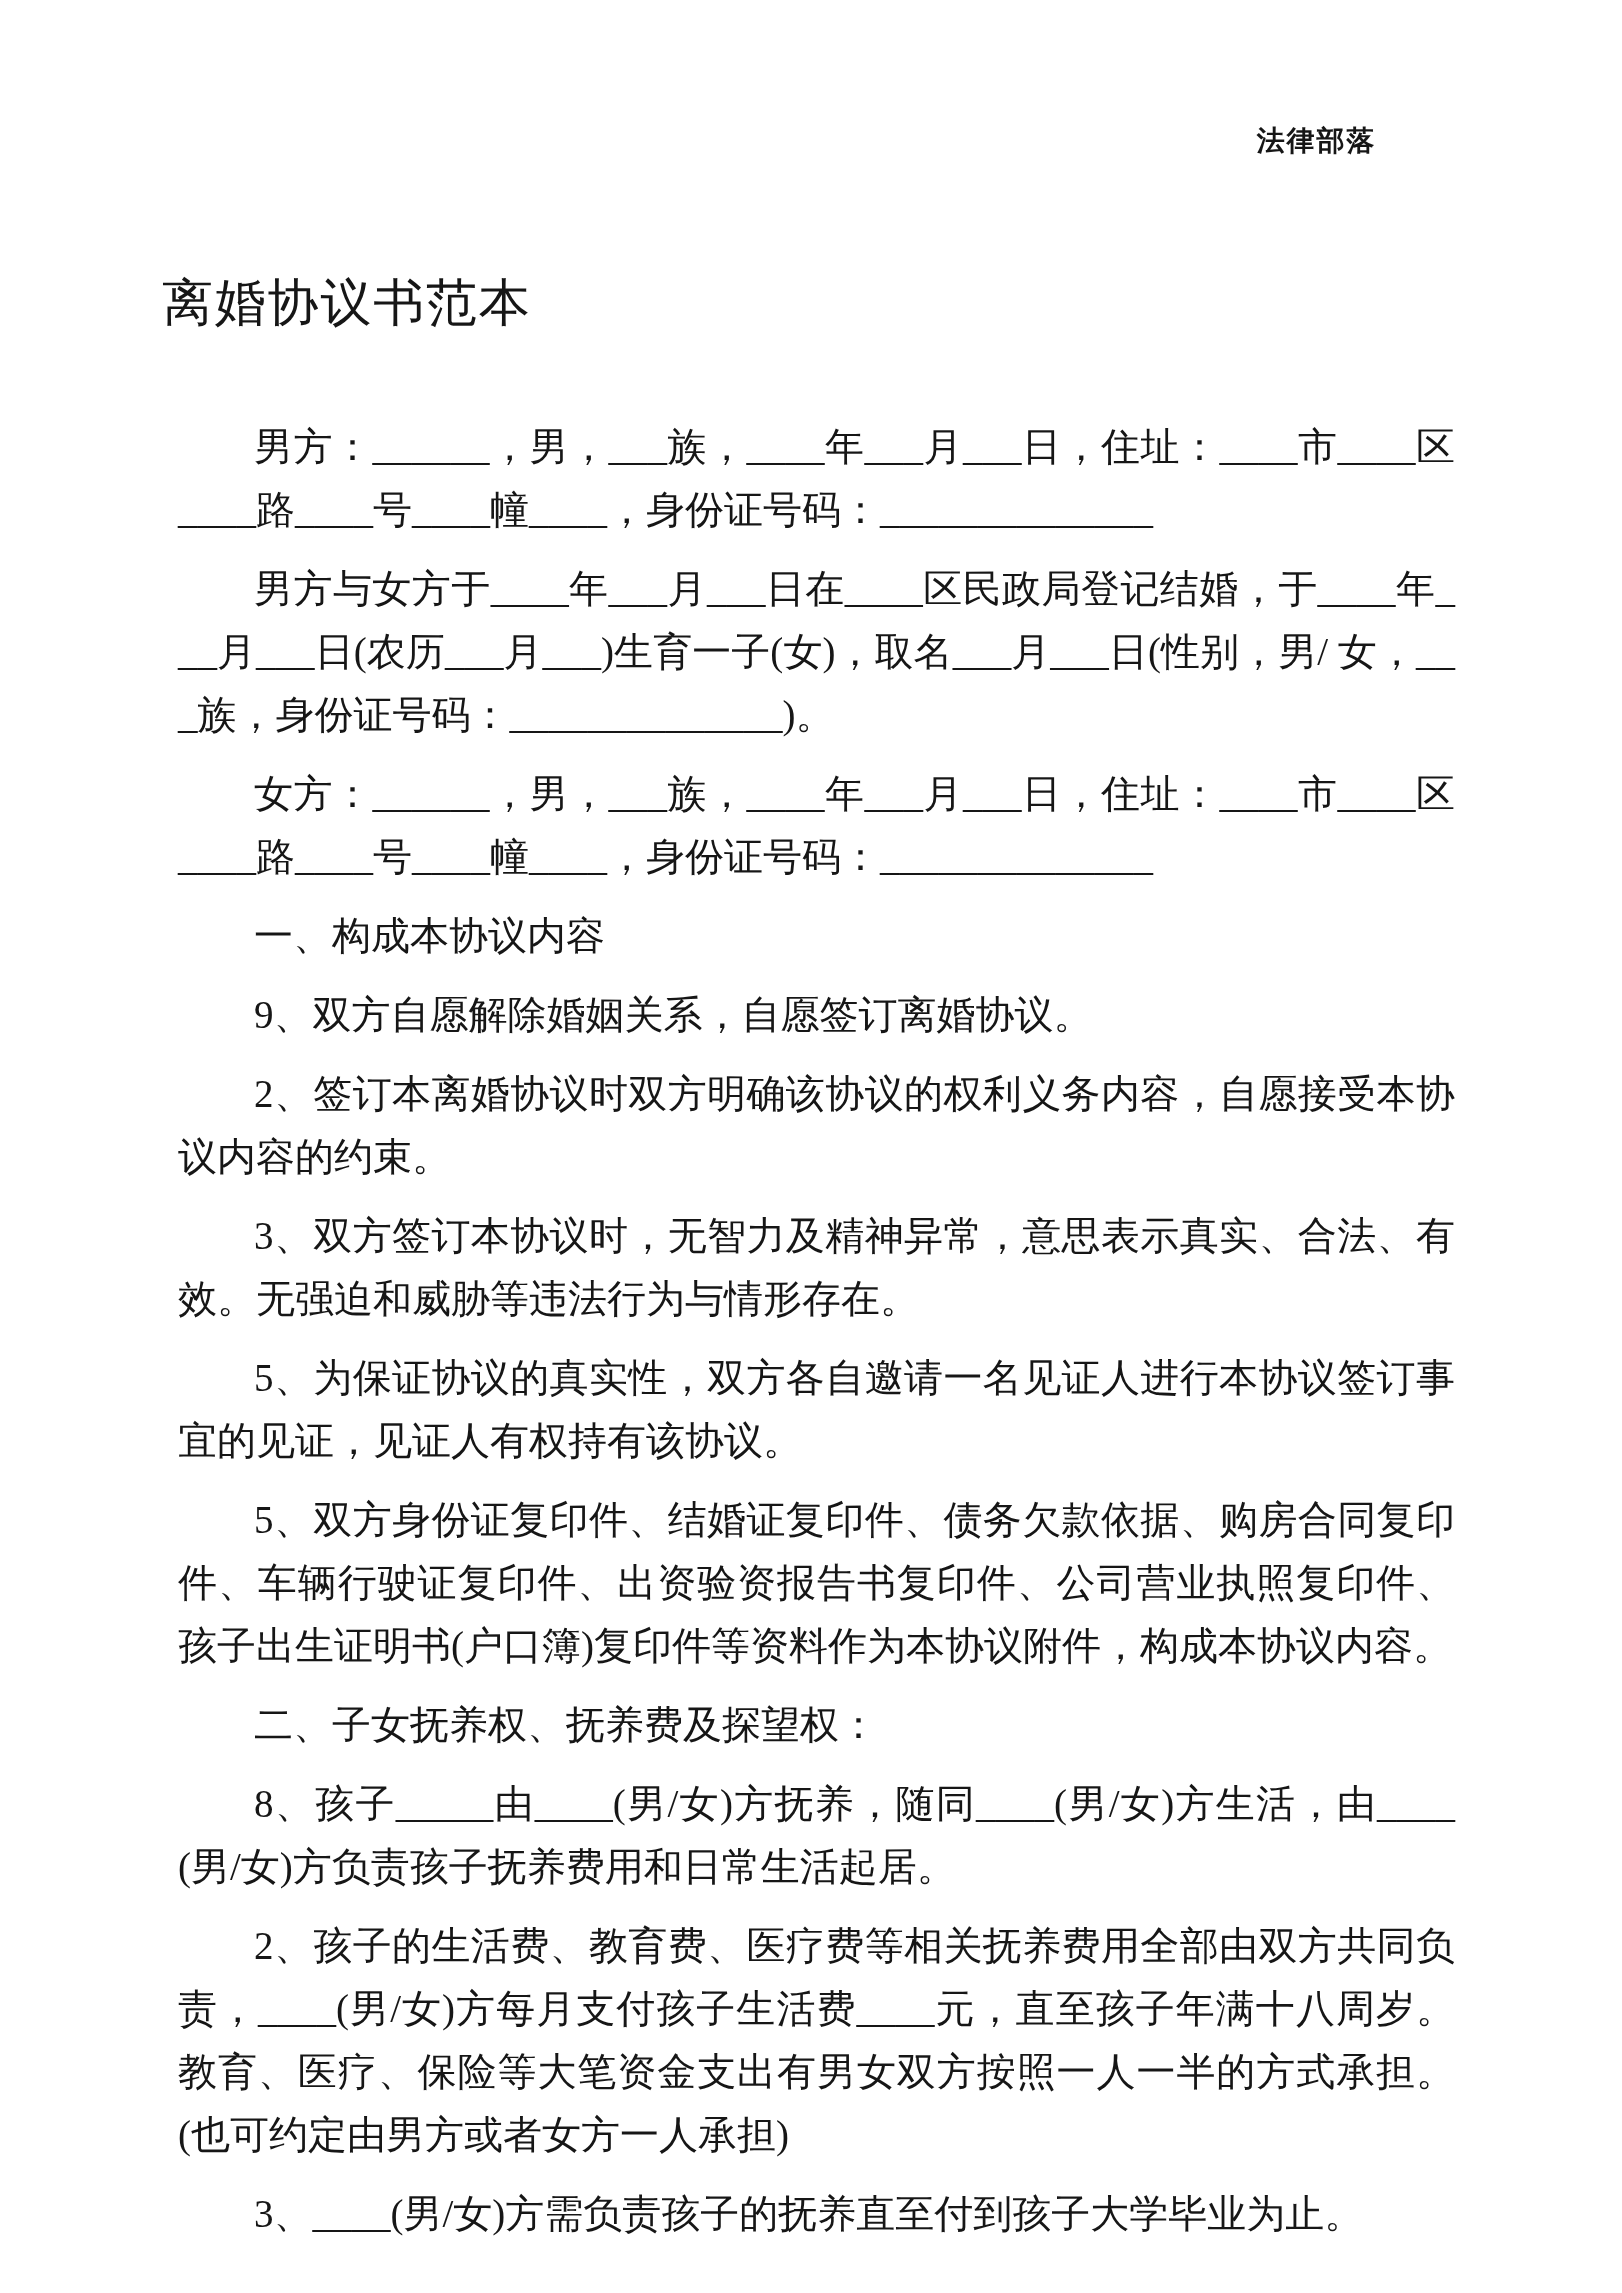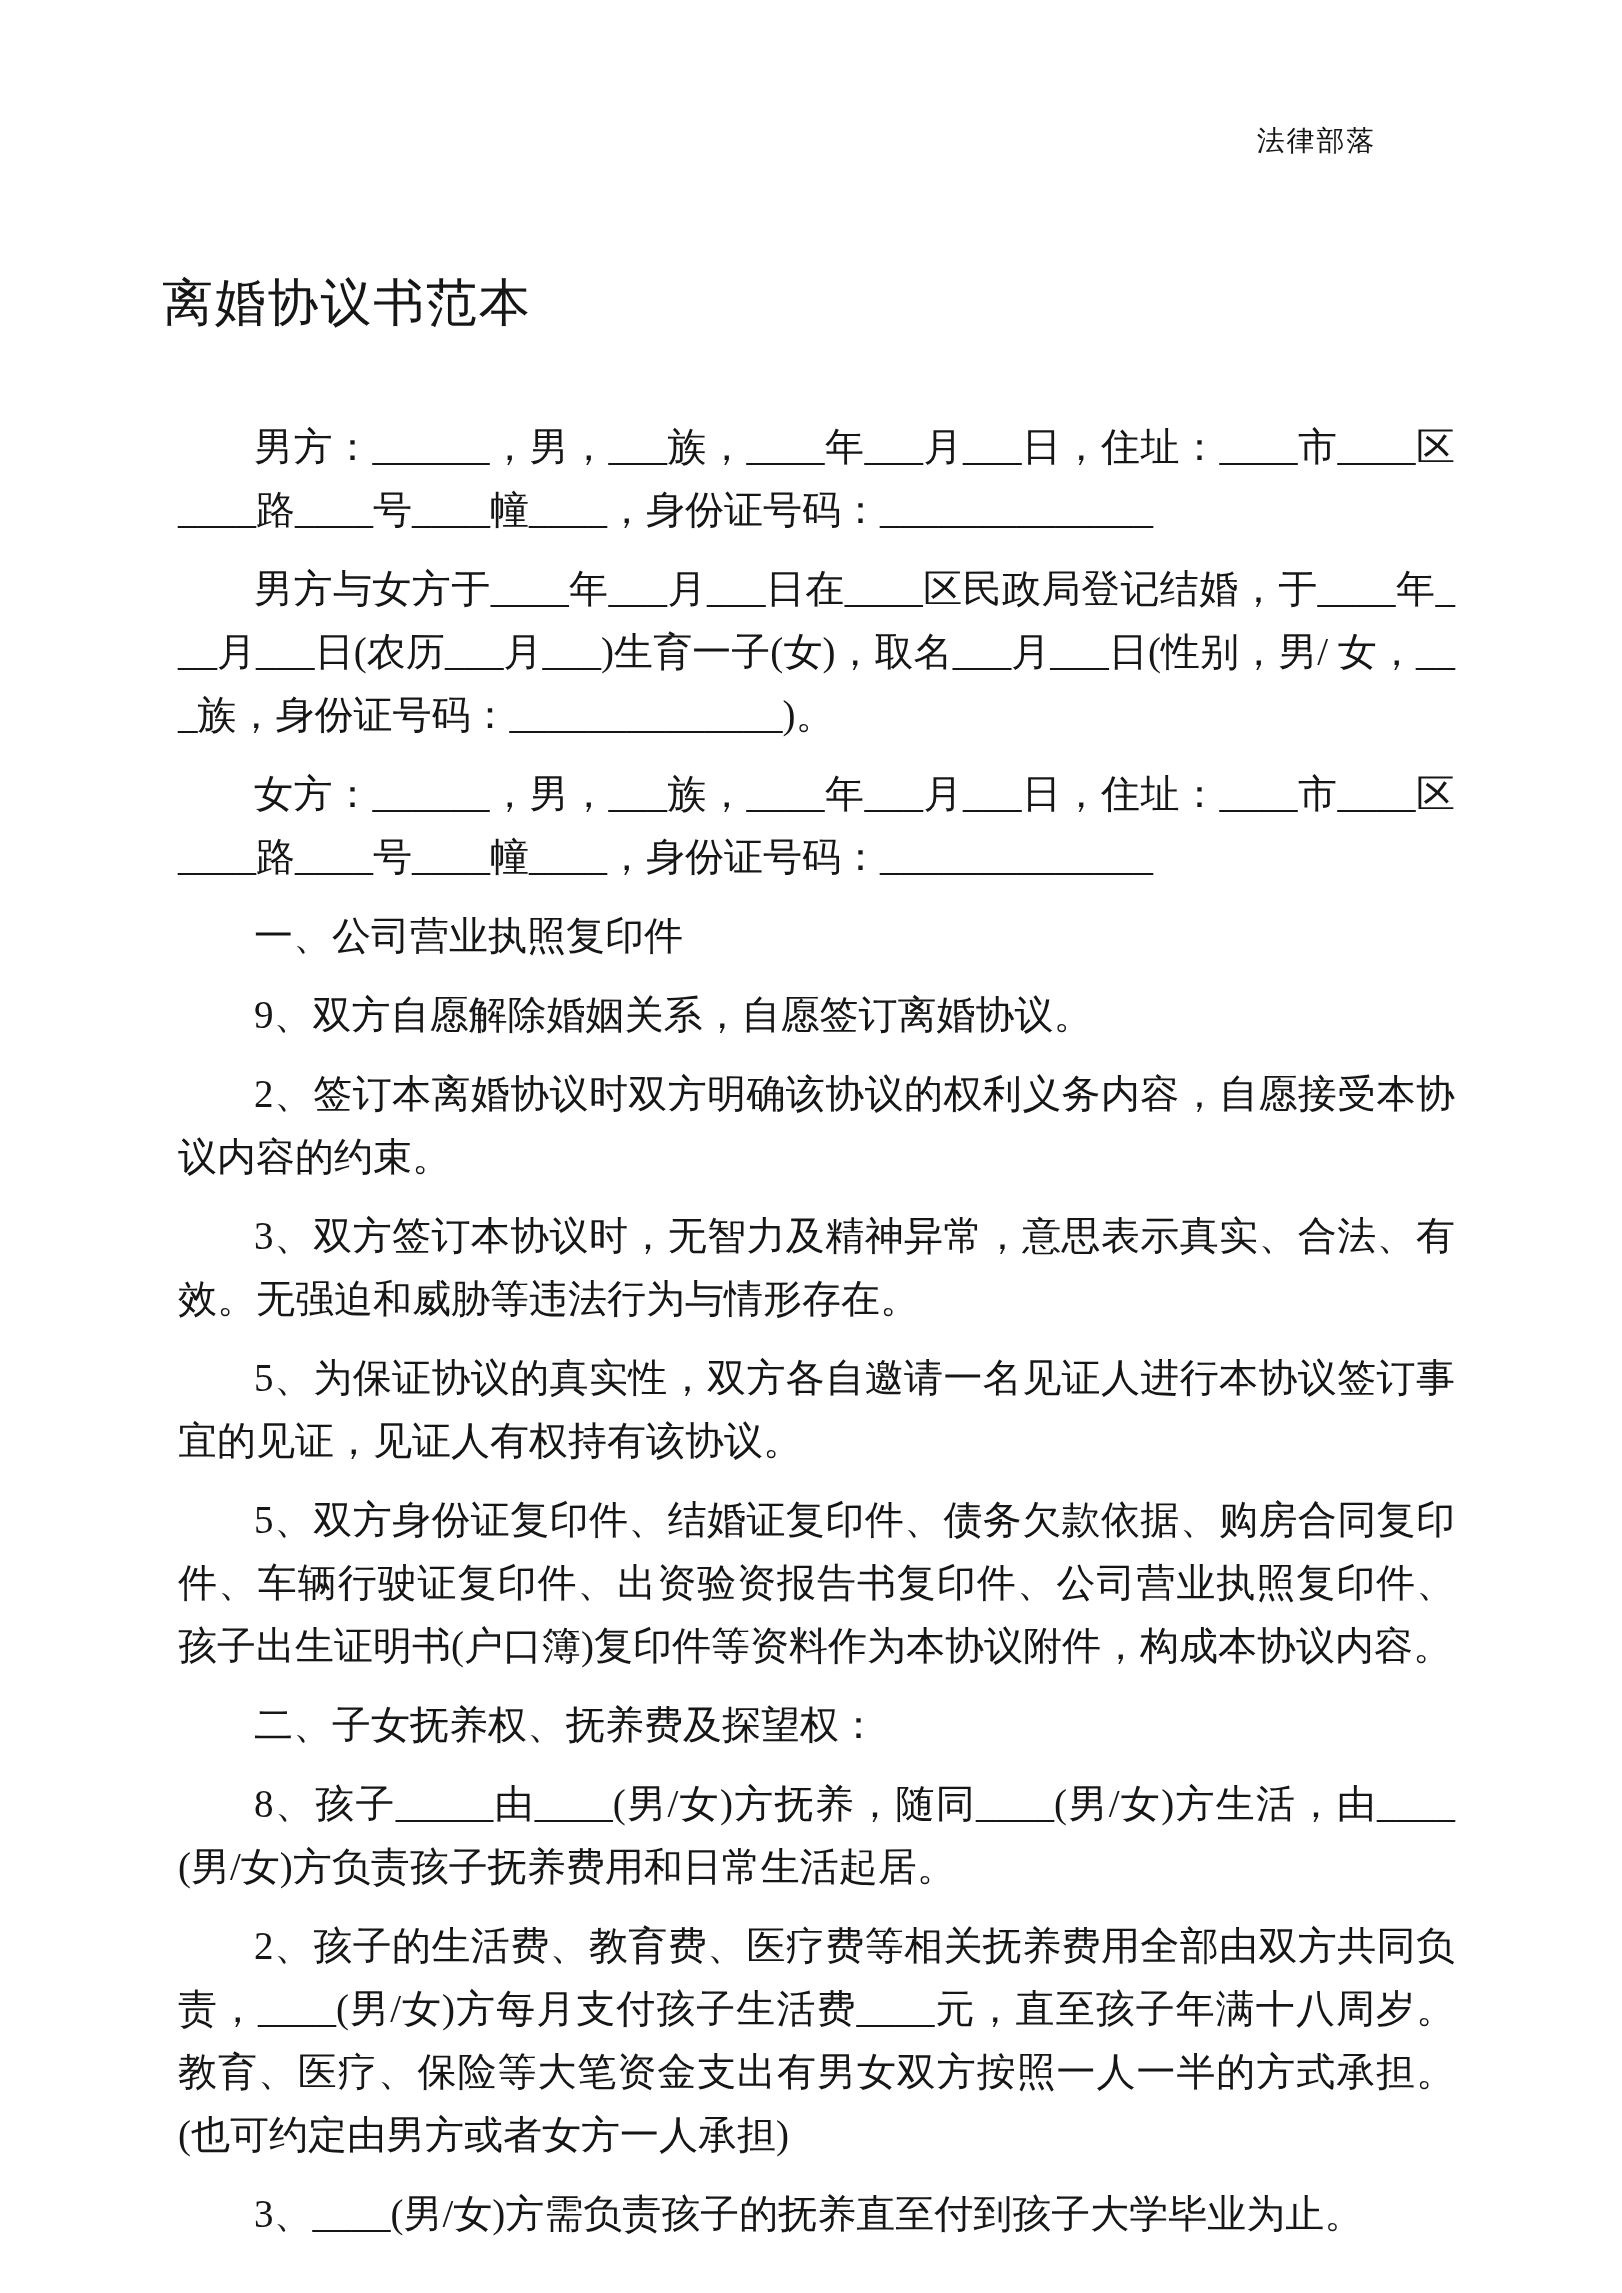--- a/index.html
+++ b/index.html
@@ -18,20 +18,21 @@
     font-family: "Liberation Serif", "DejaVu Serif", serif;
     color: #161616;
   }
   .brand {
     padding-top: 123px;
     padding-right: 95px;
     text-align: right;
     font-size: 28px;
     line-height: 36px;
     letter-spacing: 1.8px;
+    font-weight: bold;
   }
   .doc-title {
     margin: 116px 0 0 0;
     text-align: left;
     font-size: 51px;
     line-height: 56px;
     font-weight: 400;
     letter-spacing: 1.8px;
   }
   .content {
@@ -52,21 +53,21 @@
 <div class="page">
 
   <div class="brand">法律部落</div>
 
   <h1 class="doc-title">离婚协议书范本</h1>
 
   <div class="content">
     <p>男方：______，男，___族，____年___月___日，住址：____市____区____路____号____幢____，身份证号码：______________</p>
     <p>男方与女方于____年___月___日在____区民政局登记结婚，于____年___月___日(农历___月___)生育一子(女)，取名___月___日(性别，男/ 女，___族，身份证号码：______________)。</p>
     <p>女方：______，男，___族，____年___月___日，住址：____市____区____路____号____幢____，身份证号码：______________</p>
-    <p>一、公司营业执照复印件</p>
+    <p>一、构成本协议内容</p>
     <p>9、双方自愿解除婚姻关系，自愿签订离婚协议。</p>
     <p>2、签订本离婚协议时双方明确该协议的权利义务内容，自愿接受本协议内容的约束。</p>
     <p>3、双方签订本协议时，无智力及精神异常，意思表示真实、合法、有效。无强迫和威胁等违法行为与情形存在。</p>
     <p>5、为保证协议的真实性，双方各自邀请一名见证人进行本协议签订事宜的见证，见证人有权持有该协议。</p>
     <p>5、双方身份证复印件、结婚证复印件、债务欠款依据、购房合同复印件、车辆行驶证复印件、出资验资报告书复印件、公司营业执照复印件、孩子出生证明书(户口簿)复印件等资料作为本协议附件，构成本协议内容。</p>
     <p>二、子女抚养权、抚养费及探望权：</p>
     <p>8、孩子_____由____(男/女)方抚养，随同____(男/女)方生活，由____(男/女)方负责孩子抚养费用和日常生活起居。</p>
     <p>2、孩子的生活费、教育费、医疗费等相关抚养费用全部由双方共同负责，____(男/女)方每月支付孩子生活费____元，直至孩子年满十八周岁。教育、医疗、保险等大笔资金支出有男女双方按照一人一半的方式承担。(也可约定由男方或者女方一人承担)</p>
     <p>3、____(男/女)方需负责孩子的抚养直至付到孩子大学毕业为止。</p>
   </div>

